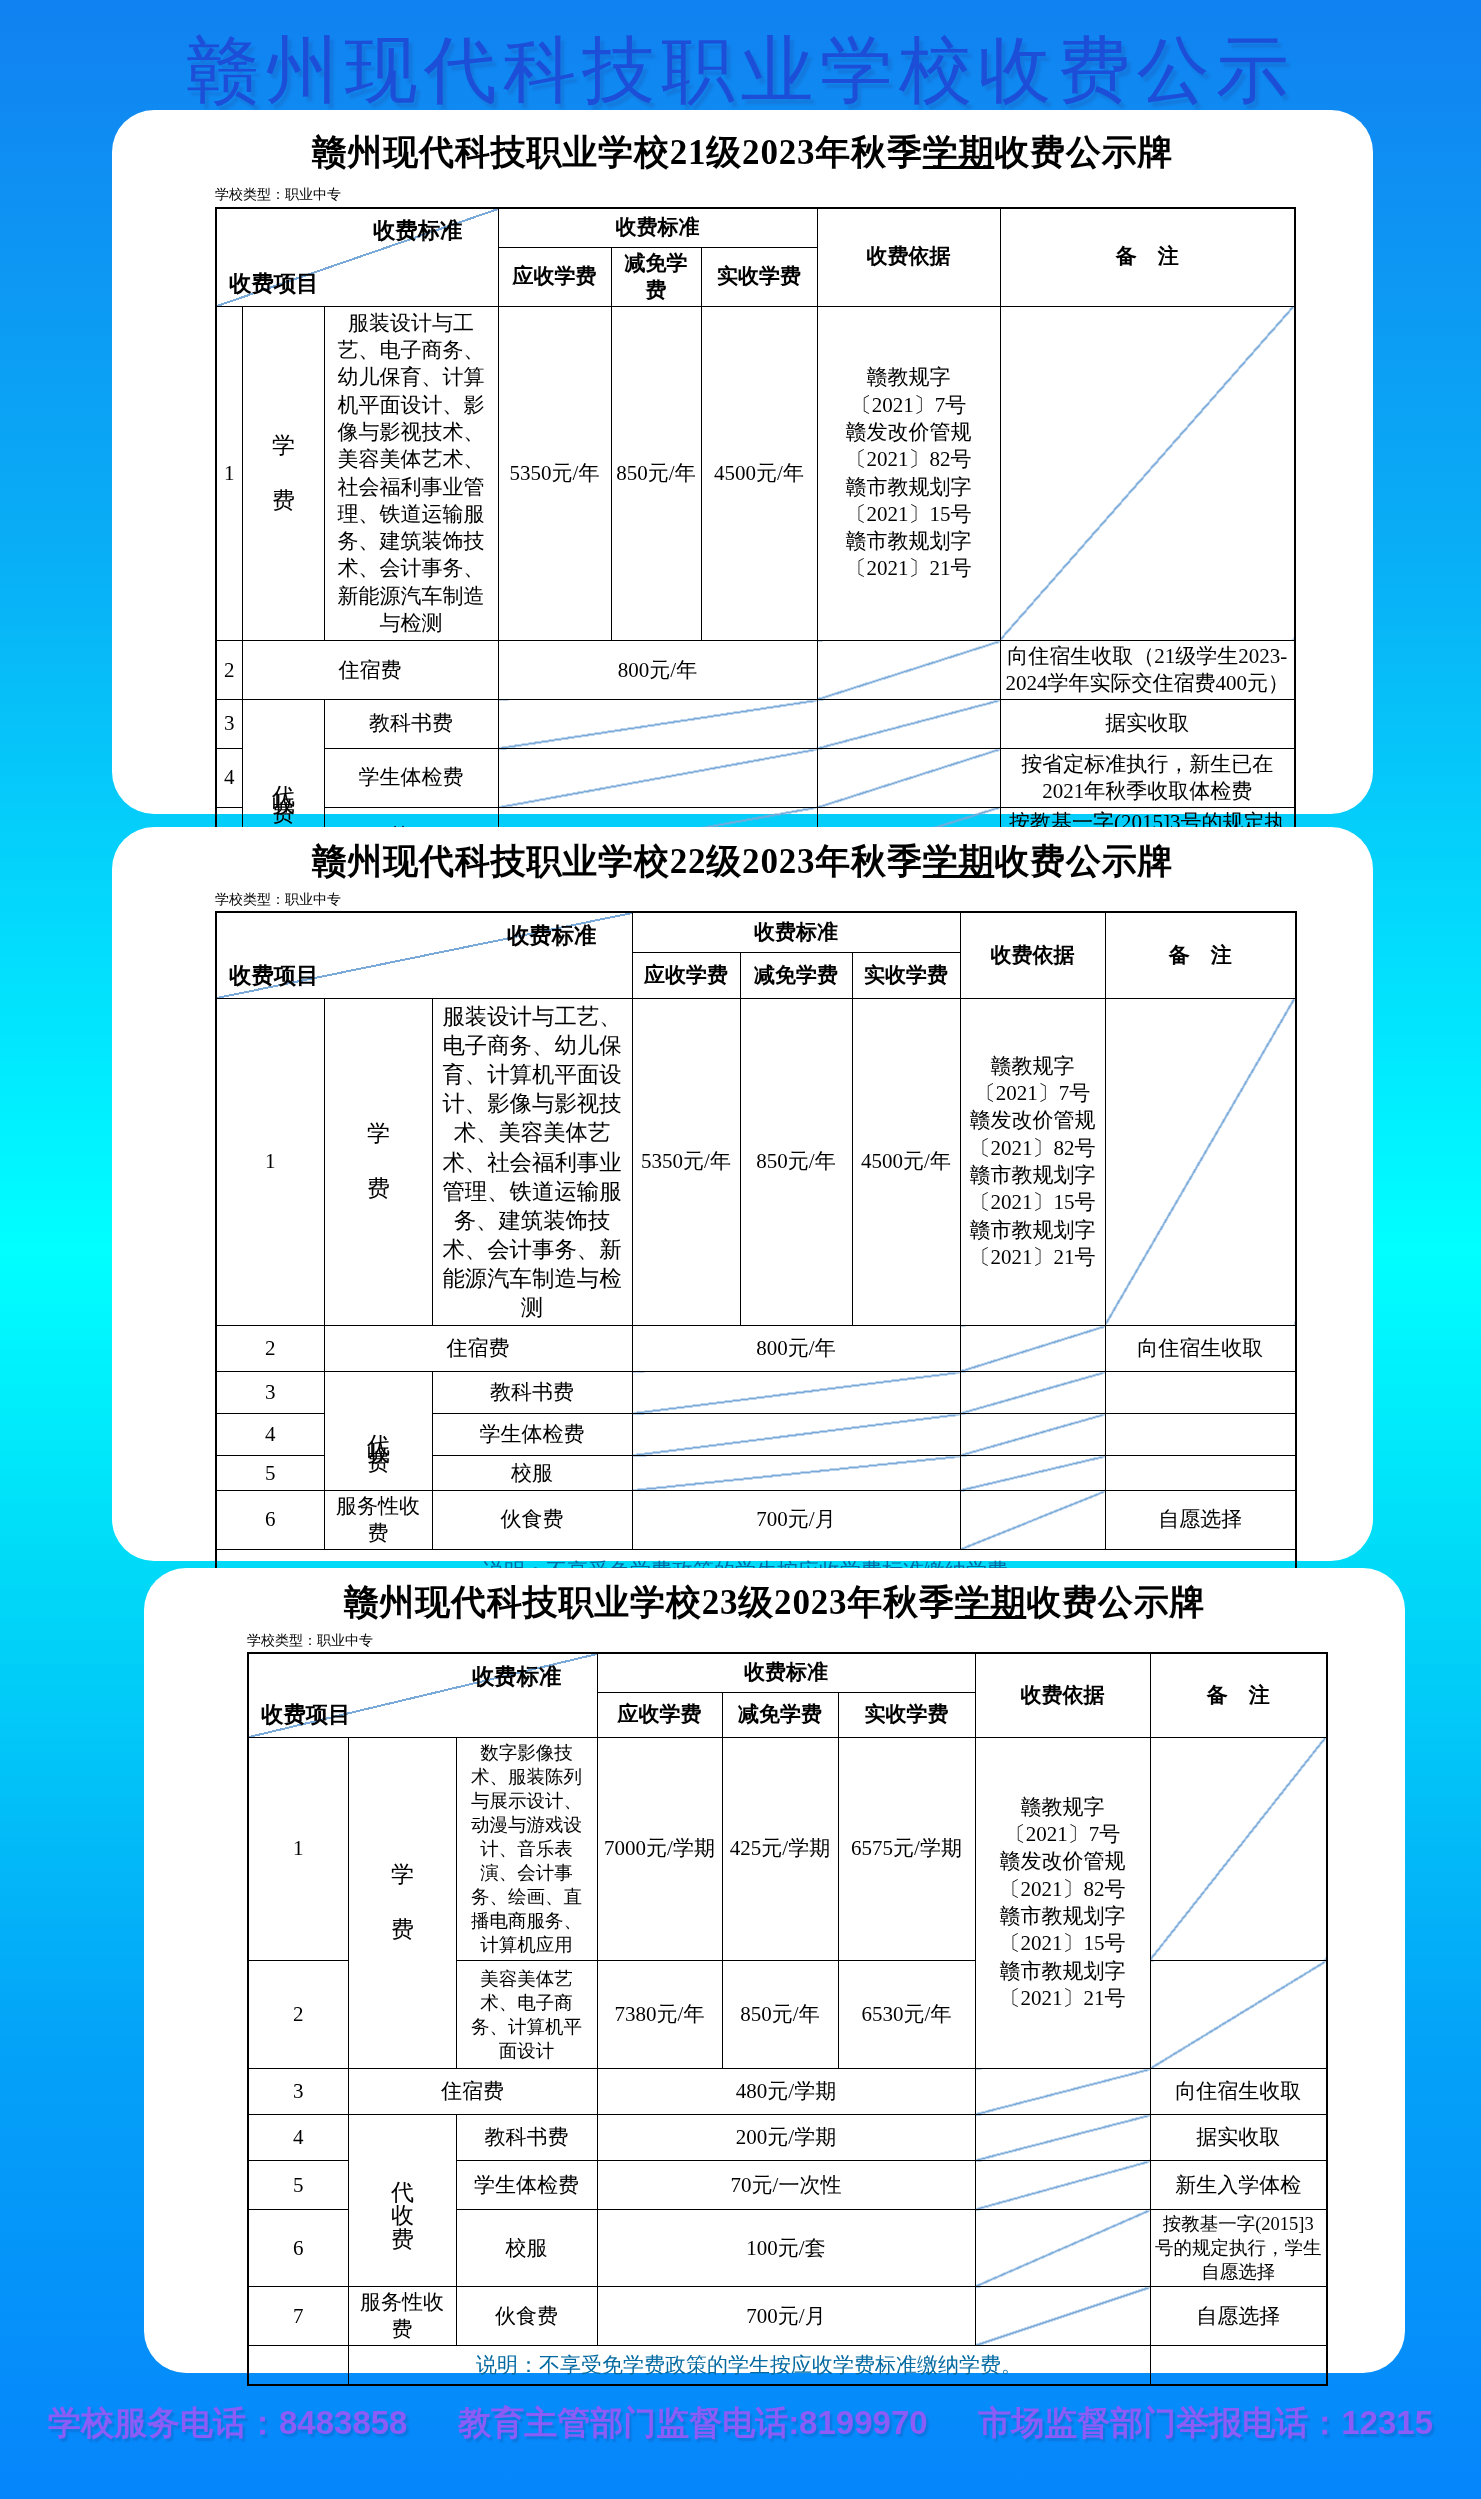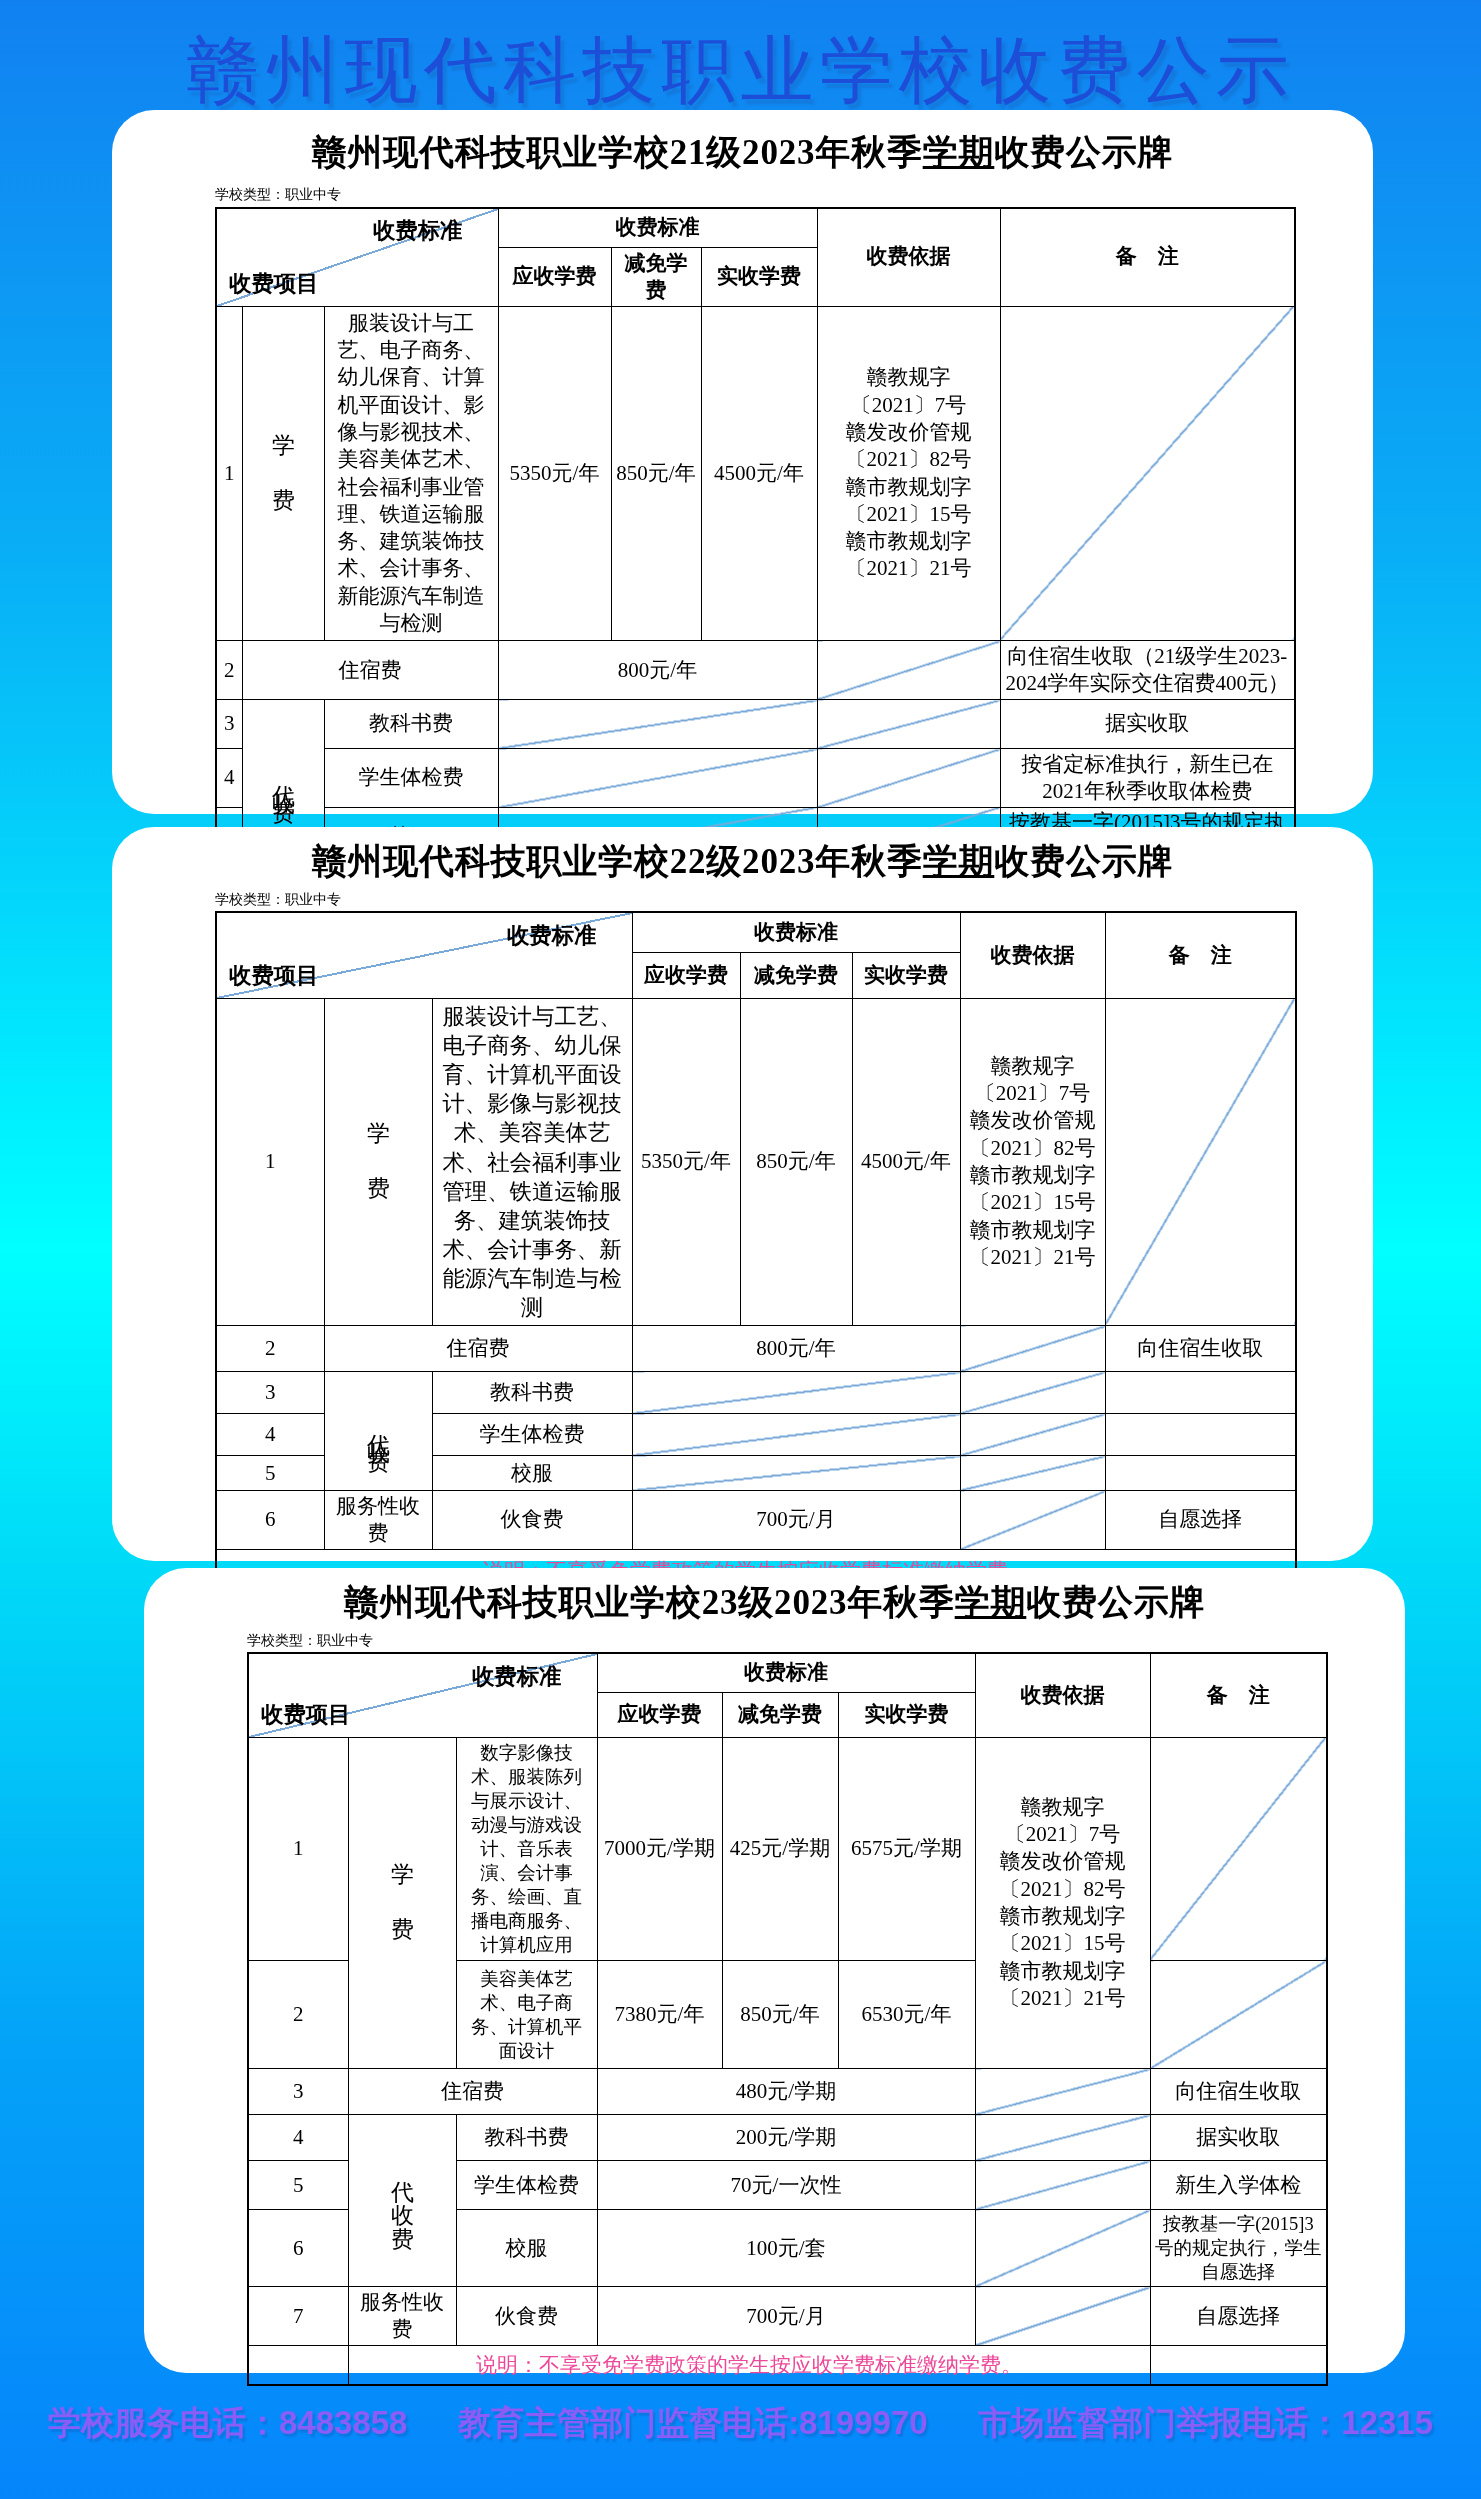--- a/index.html
+++ b/index.html
@@ -33,21 +33,21 @@
   .corner.diagbg{background:linear-gradient(to bottom right,transparent calc(50% - 1px),#79a9d9 calc(50% - 1px),#79a9d9 calc(50% + 1px),transparent calc(50% + 1px));}
   .progs{text-align:left;font-size:20px;line-height:1.32;padding:3.1px 5.4px !important;}
   .basis{white-space:pre-line;font-size:18.5px;line-height:1.3;}
   .vtext{writing-mode:vertical-lr;text-orientation:upright;display:inline-block;font-size:23px;font-weight:normal;}
   .ls-big{letter-spacing:2.4em;}
   .ls-mid{letter-spacing:1.0em;}
   .ls-sm{letter-spacing:0.35em;}
   .fee-sm{font-size:18.5px;padding:1.5px 0.8px !important;}
   .fee-xs{font-size:16px;padding:1.5px 0.8px !important;}
   .remark-sm{font-size:19px;}
-  .note{color:#ec4899;font-size:22.4px;}
+  .note{color:#0369a1;font-size:22.4px;}
   .footer{
     position:absolute;top:2401px;left:0;width:100%;box-sizing:border-box;
     display:flex;justify-content:space-between;padding:0 48px;
     font-family:"Liberation Sans","DejaVu Sans",sans-serif;
     color:#8b5cf6;font-size:33px;font-weight:bold;
     text-shadow:2.3px 3.1px 1.5px rgba(20,80,170,0.30);
   }
 </style>
 </head>
 <body>

